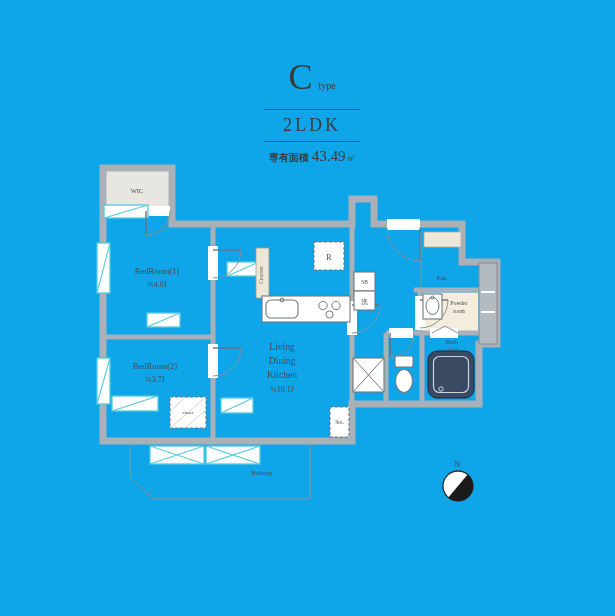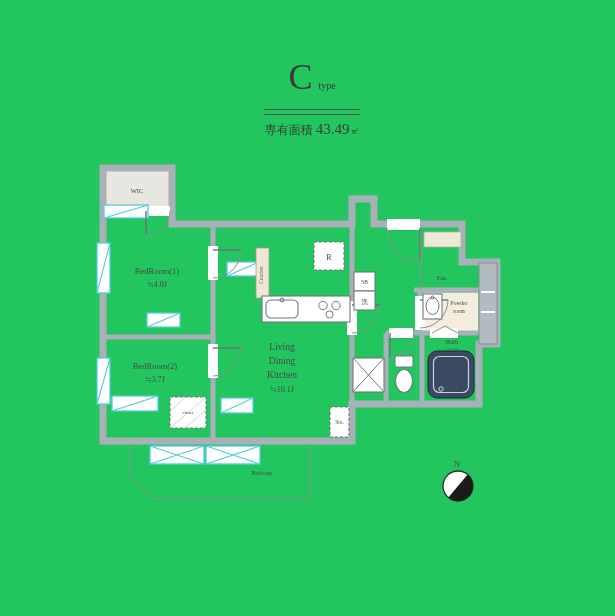--- a/index.html
+++ b/index.html
@@ -1,26 +1,26 @@
 <!DOCTYPE html>
 <html><head>
 <meta charset="utf-8">
 <style>
   html,body{margin:0;padding:0;background:#fff;}
-  .page{position:relative;width:615px;height:616px;background:#22c55e;overflow:hidden;
+  .page{position:relative;width:615px;height:616px;background:#0ea5e9;overflow:hidden;
         font-family:"Liberation Serif","DejaVu Serif",serif;}
   
   .titleblock{position:absolute;left:262px;top:58px;width:100px;text-align:center;color:#3b3b3b;}
   .tb-type{line-height:38px;}
   .tb-c{font-size:36px;letter-spacing:1px;}
   .tb-word{font-size:10px;margin-left:5px;}
   .tb-rule{border-top:1px solid #4d4d4d;margin:4px 2px 3px 2px;}
   .tb-ldk{font-size:18px;letter-spacing:3px;padding:2px 0 1px 0;}
   .tb-area{padding-top:2px;}
-  .tb-area-label{font-size:12px;margin-right:3px;}
+  .tb-area-label{font-size:10px;margin-right:3px;font-weight:bold;}
   .tb-area-value{font-size:15px;font-weight:normal;}
   .tb-area-unit{font-size:9px;margin-left:1px;}
   
   svg{position:absolute;left:0;top:0;}
   .wall{stroke:#a9b0b7;fill:none;}
   .w7{stroke-width:7;}
   .w5{stroke-width:5;}
   .thin{stroke:#8a9298;stroke-width:1;fill:none;}
   .leaf{stroke:#6a7278;stroke-width:1.4;fill:none;}
   .win{stroke:#54cbdd;fill:#ffffff;stroke-width:1.3;}
@@ -39,20 +39,21 @@
 </head>
 <body>
 
 <div class="page">
 
   <div class="titleblock">
     <div class="tb-type">
       <span class="tb-c">C</span><span class="tb-word">type</span>
     </div>
     <div class="tb-rule"></div>
+    <div class="tb-ldk">2LDK</div>
     <div class="tb-rule"></div>
     <div class="tb-area">
       <span class="tb-area-label">専有面積</span><span class="tb-area-value">43.49</span><span class="tb-area-unit">㎡</span>
     </div>
   </div>
 
   <svg width="615" height="616" viewBox="0 0 615 616">
 
     <g>
       <rect x="103" y="168" width="69" height="43" fill="#e8e6e1"></rect>

